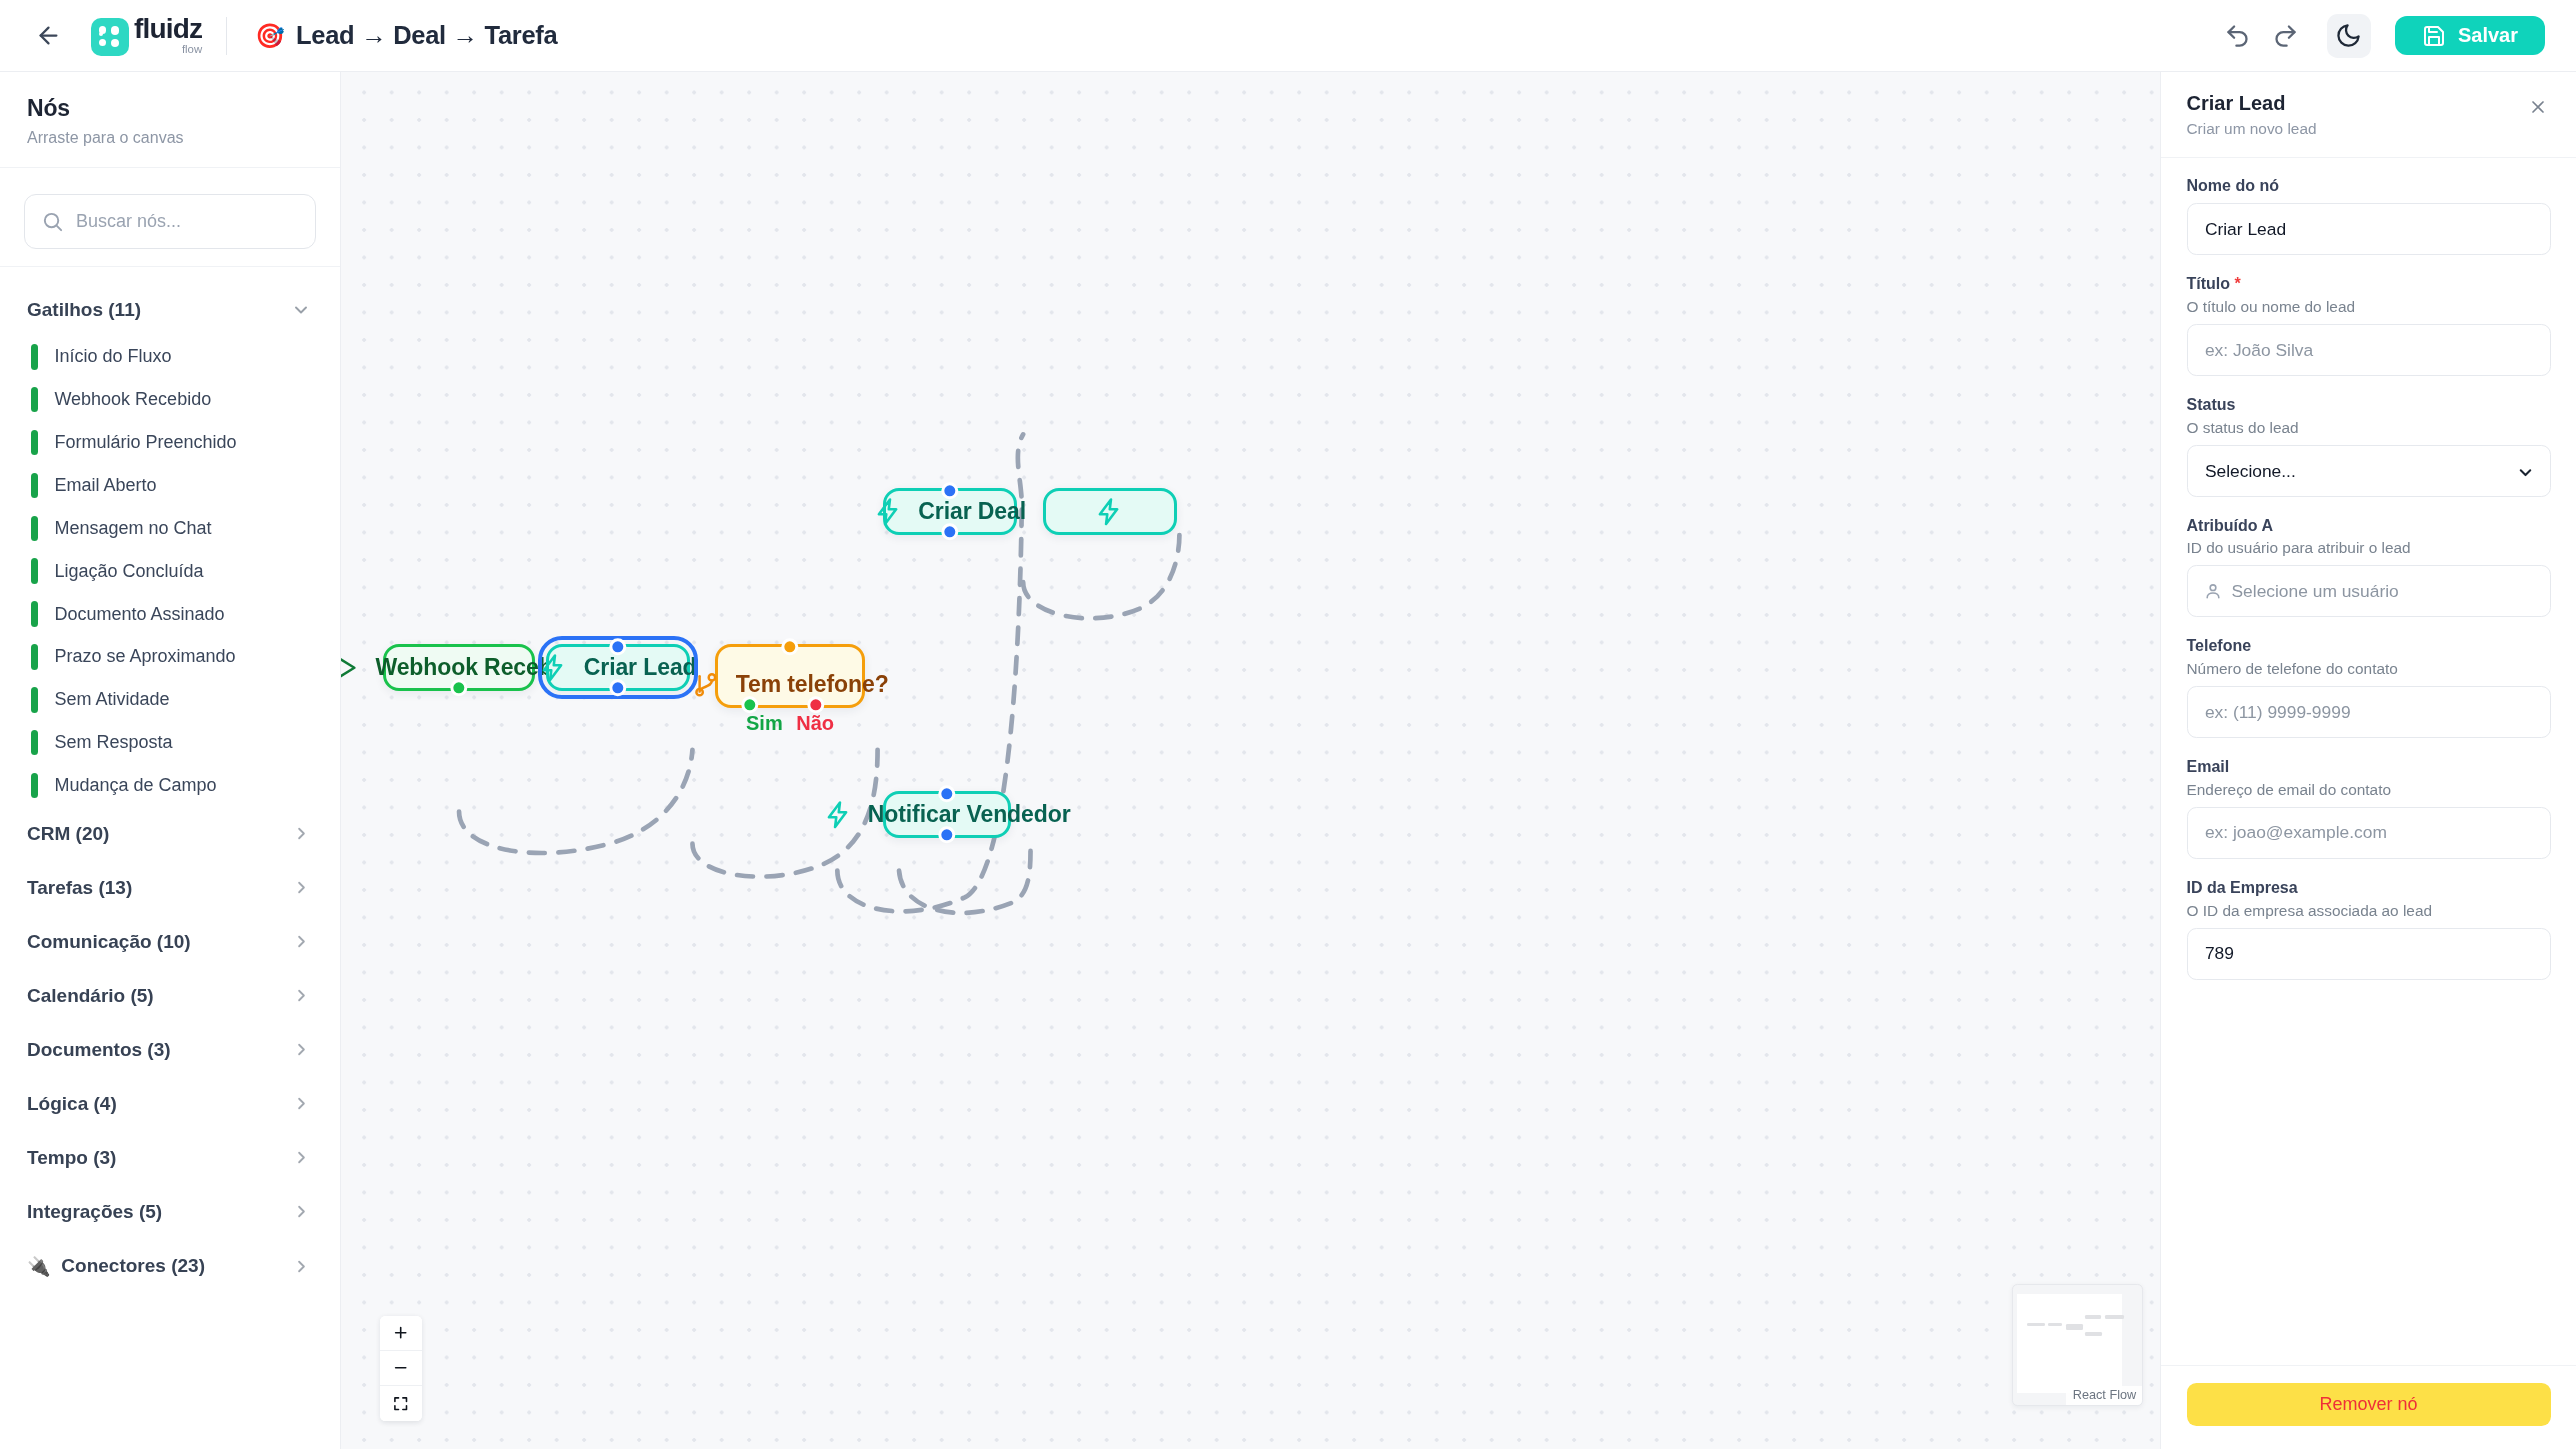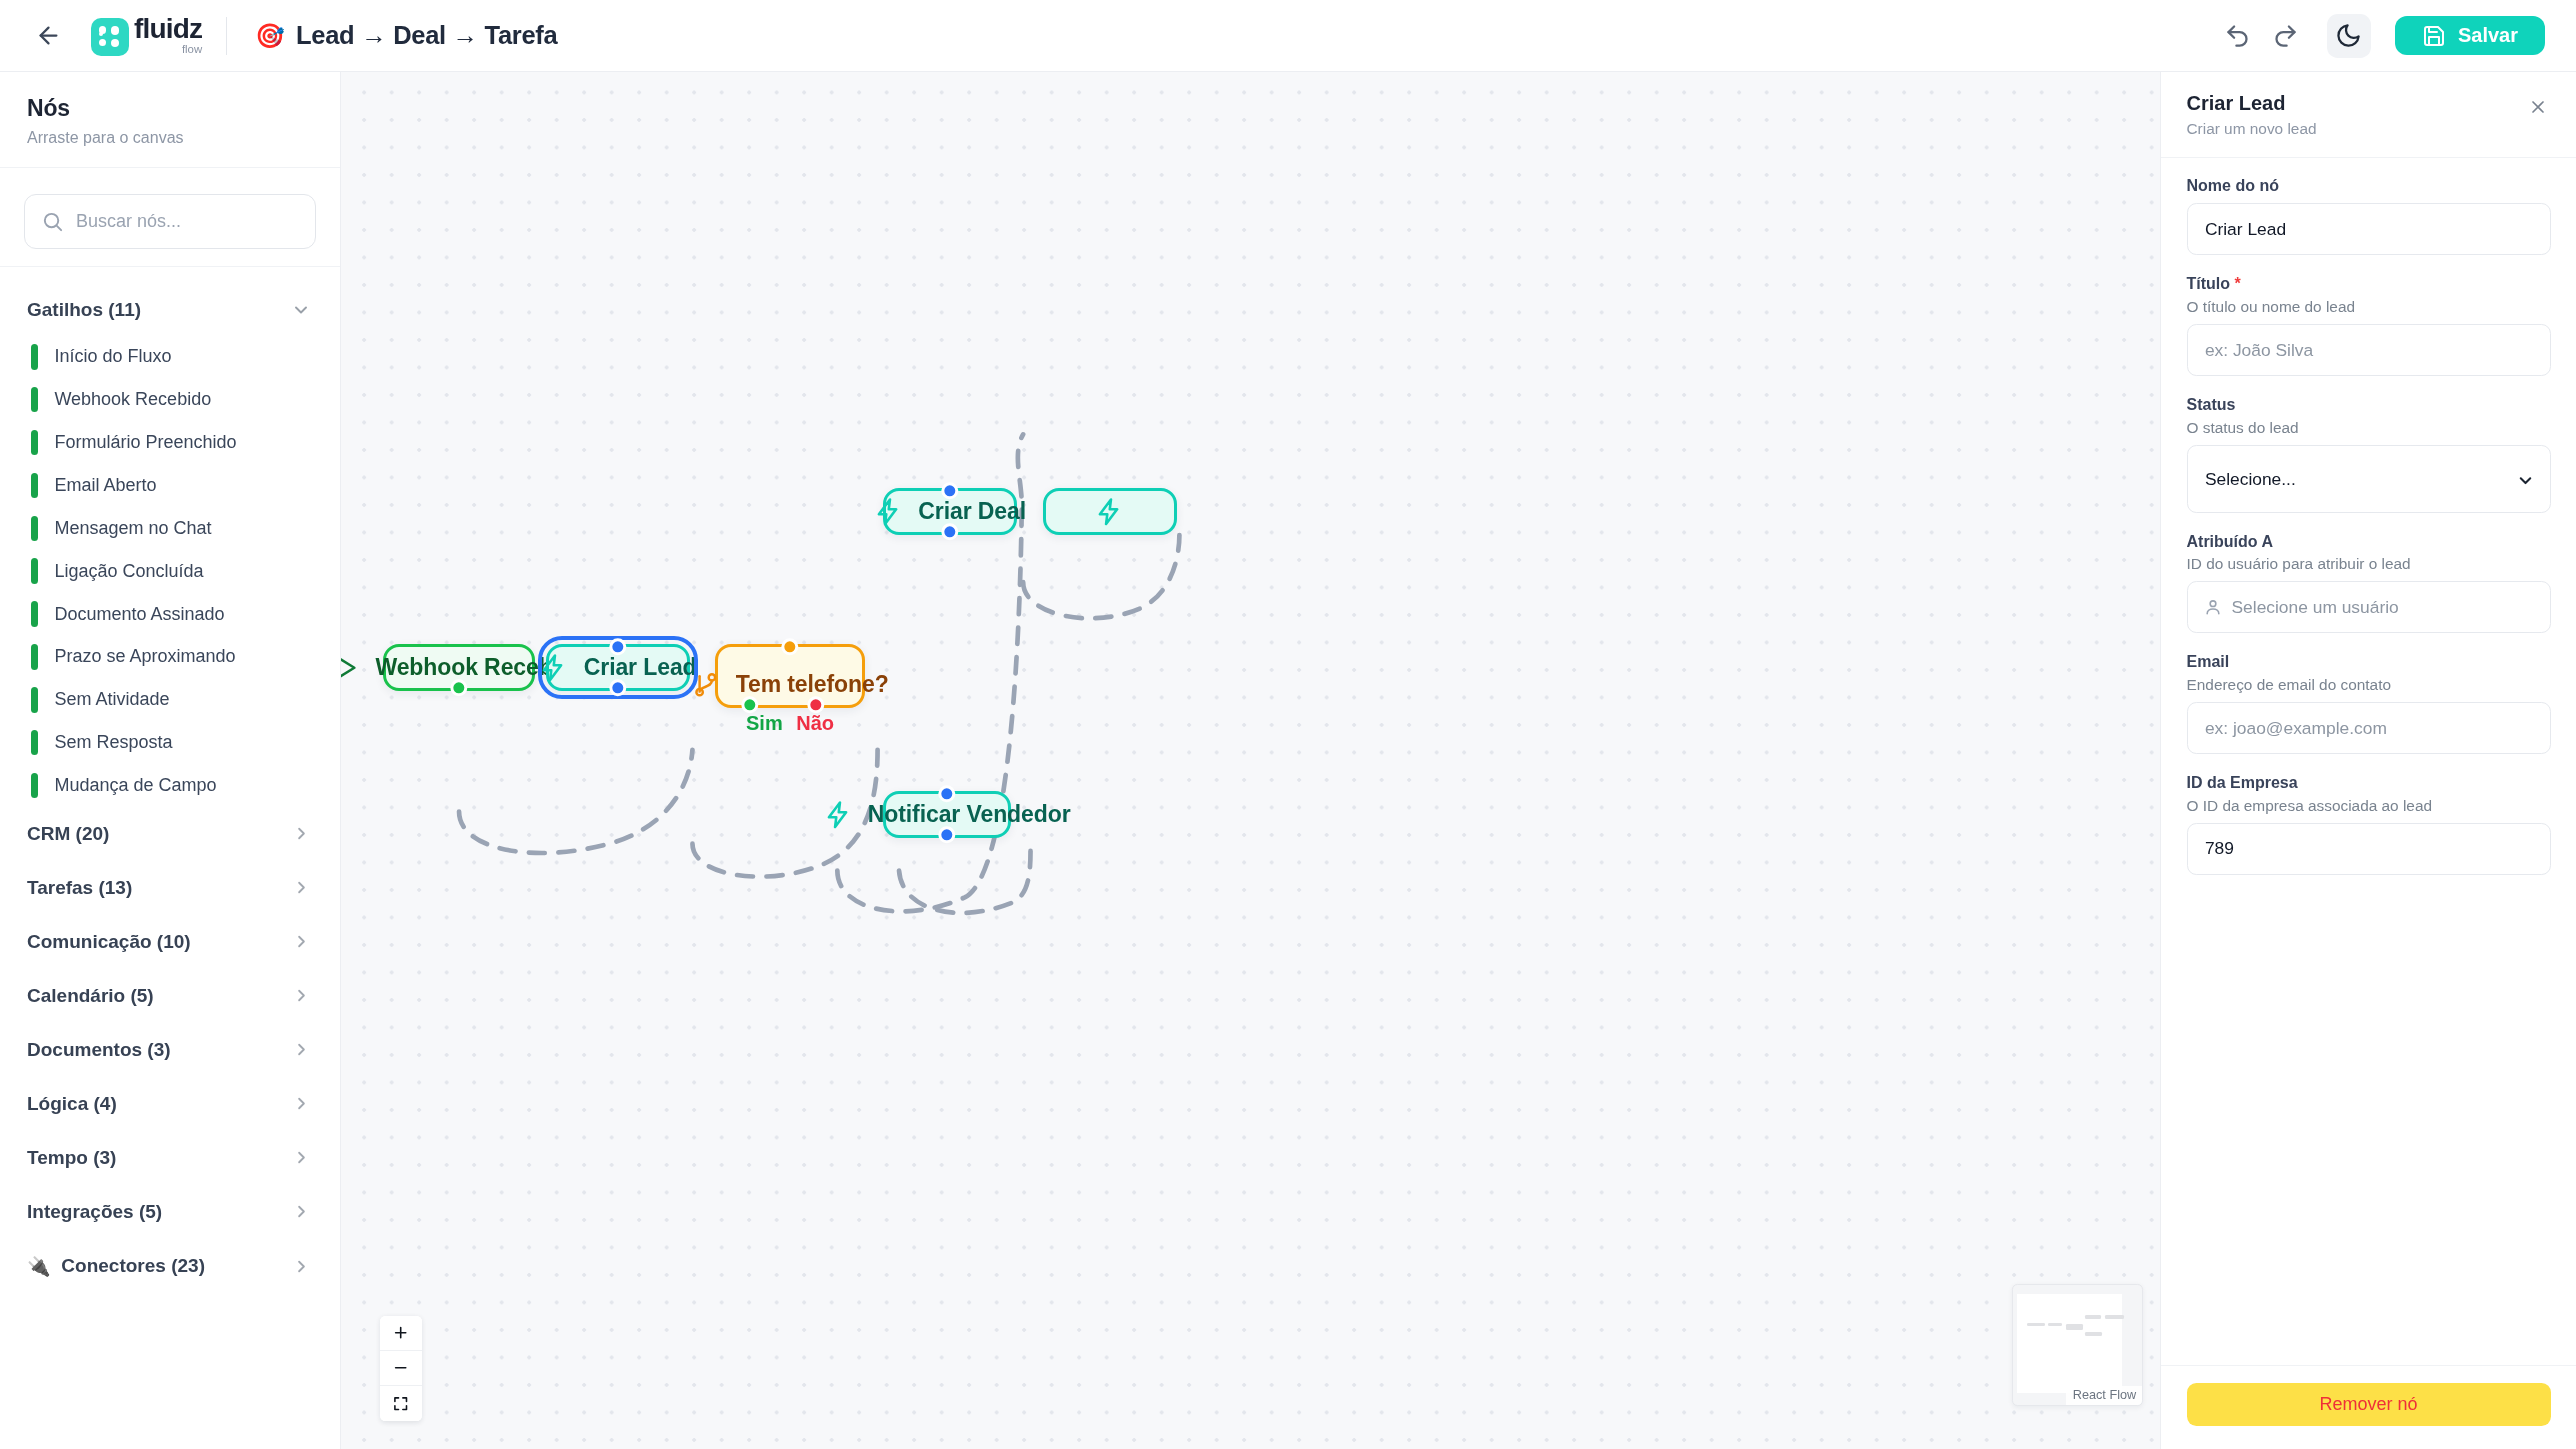--- a/index.html
+++ b/index.html
@@ -221,21 +221,21 @@
   .f-label { font-size: 16px; font-weight: 700; color: #39435a; display: block; }
   .f-label .req { color: #ef3b3b; font-weight: 700; }
   .f-help { font-size: 15.4px; color: #79838f; margin-top: 4.7px; display: block; }
   .f-input {
     margin-top: 8px; width: 100%; height: 52px; border: 1.3px solid #e6e9ee; border-radius: 9.4px;
     padding: 0 17.4px; font-size: 17.4px; color: #111827; background: #fff; outline: none;
     font-family: "Liberation Sans", sans-serif;
   }
   .f-input::placeholder { color: #8d96a2; }
   .f-select {
-    margin-top: 8px; width: 100%; height: 68px; border: 1.3px solid #e6e9ee; border-radius: 9.4px;
+    margin-top: 8px; width: 100%; height: 52px; border: 1.3px solid #e6e9ee; border-radius: 9.4px;
     padding: 0 17.4px; font-size: 17.4px; color: #111827; background: #fff; outline: none;
     appearance: none; font-family: "Liberation Sans", sans-serif; cursor: pointer;
   }
   .select-wrap { position: relative; }
   .select-wrap .sc-chev { position: absolute; right: 16px; top: 50%; transform: translateY(-20%); pointer-events: none; color: #1b2431; display: flex; }
   .select-wrap .sc-chev svg { width: 19px; height: 19px; }
   .input-with-icon { position: relative; margin-top: 8px; }
   .input-with-icon .lead-icon { position: absolute; left: 16px; top: 50%; transform: translateY(-50%); color: #9aa3b1; display: flex; }
   .input-with-icon .lead-icon svg { width: 20px; height: 20px; }
   .input-with-icon .f-input { margin-top: 0; padding-left: 44px; }
@@ -641,20 +641,21 @@
           <div class="field">
             <span class="f-label"><span>Atribuído A</span></span>
             <span class="f-help">ID do usuário para atribuir o lead</span>
             <div class="input-with-icon"><span class="lead-icon">
                 <svg viewBox="0 0 24 24" fill="none" stroke="currentColor" stroke-width="1.9" stroke-linecap="round" stroke-linejoin="round">
                   <circle cx="12" cy="8" r="3.4"></circle>
                   <path d="M5 20c0-3.6 3.2-5.6 7-5.6s7 2 7 5.6"></path>
                 </svg>
               </span><input class="f-input" type="text" placeholder="Selecione um usuário" style=""></div>
           </div>
+          <div class="field"><span class="f-label"><span>Telefone</span></span><span class="f-help">Número de telefone do contato</span><input class="f-input" type="text" placeholder="ex: (11) 9999-9999" style=""></div>
           <div class="field"><span class="f-label"><span>Email</span></span><span class="f-help">Endereço de email do contato</span><input class="f-input" type="text" placeholder="ex: joao@example.com" style=""></div>
           <div class="field"><span class="f-label"><span>ID da Empresa</span></span><span class="f-help">O ID da empresa associada ao lead</span><input class="f-input" type="text" placeholder="" value="789" style=""></div>
         </div>
 
       <div class="rp-foot">
         <button class="remove-btn">Remover nó</button>
       </div>
     </aside>
 
   </div>

